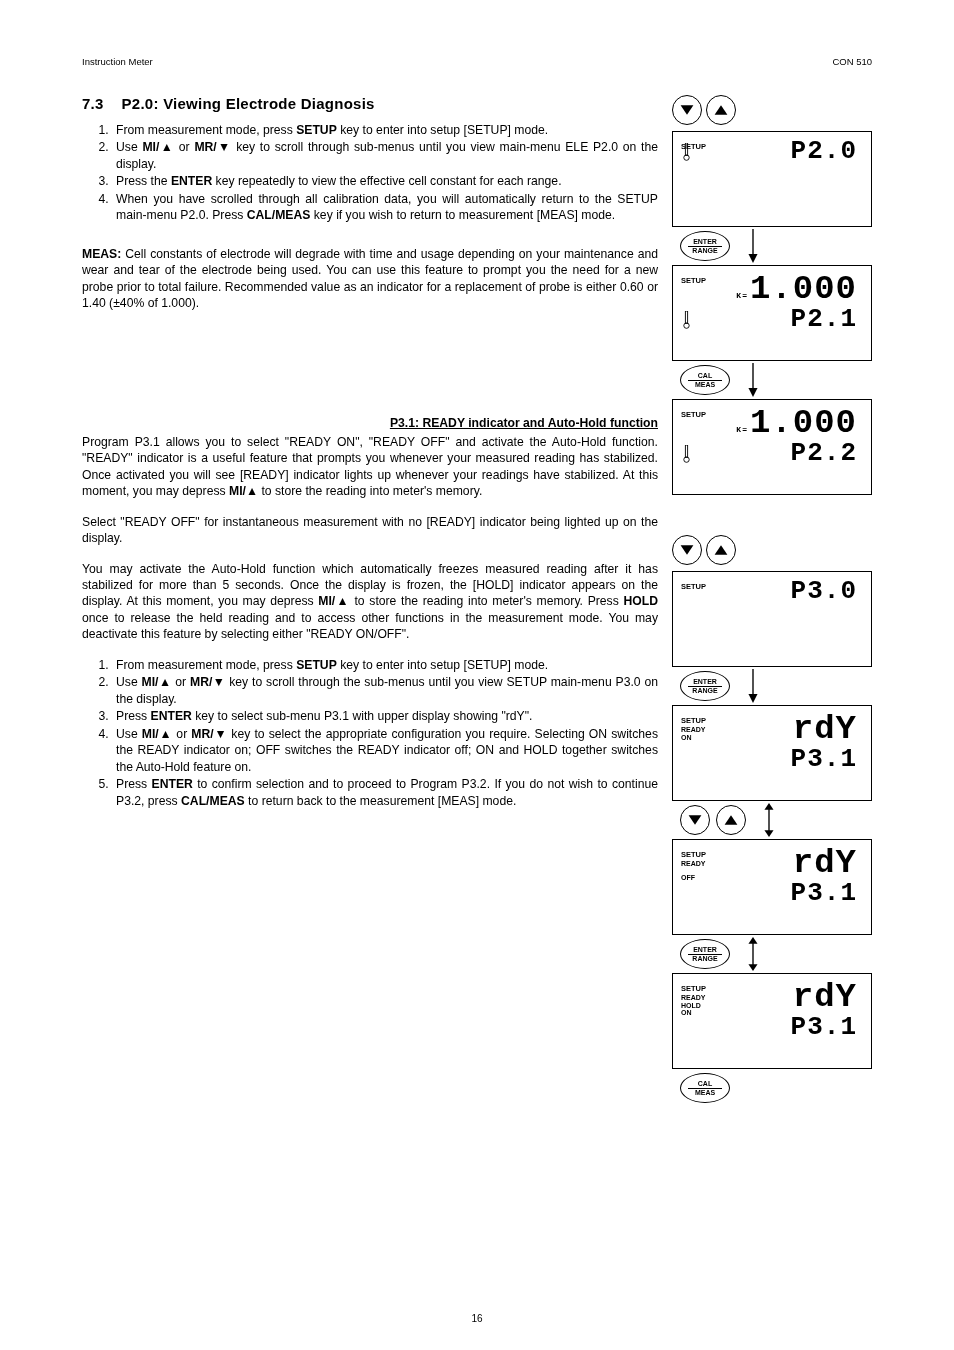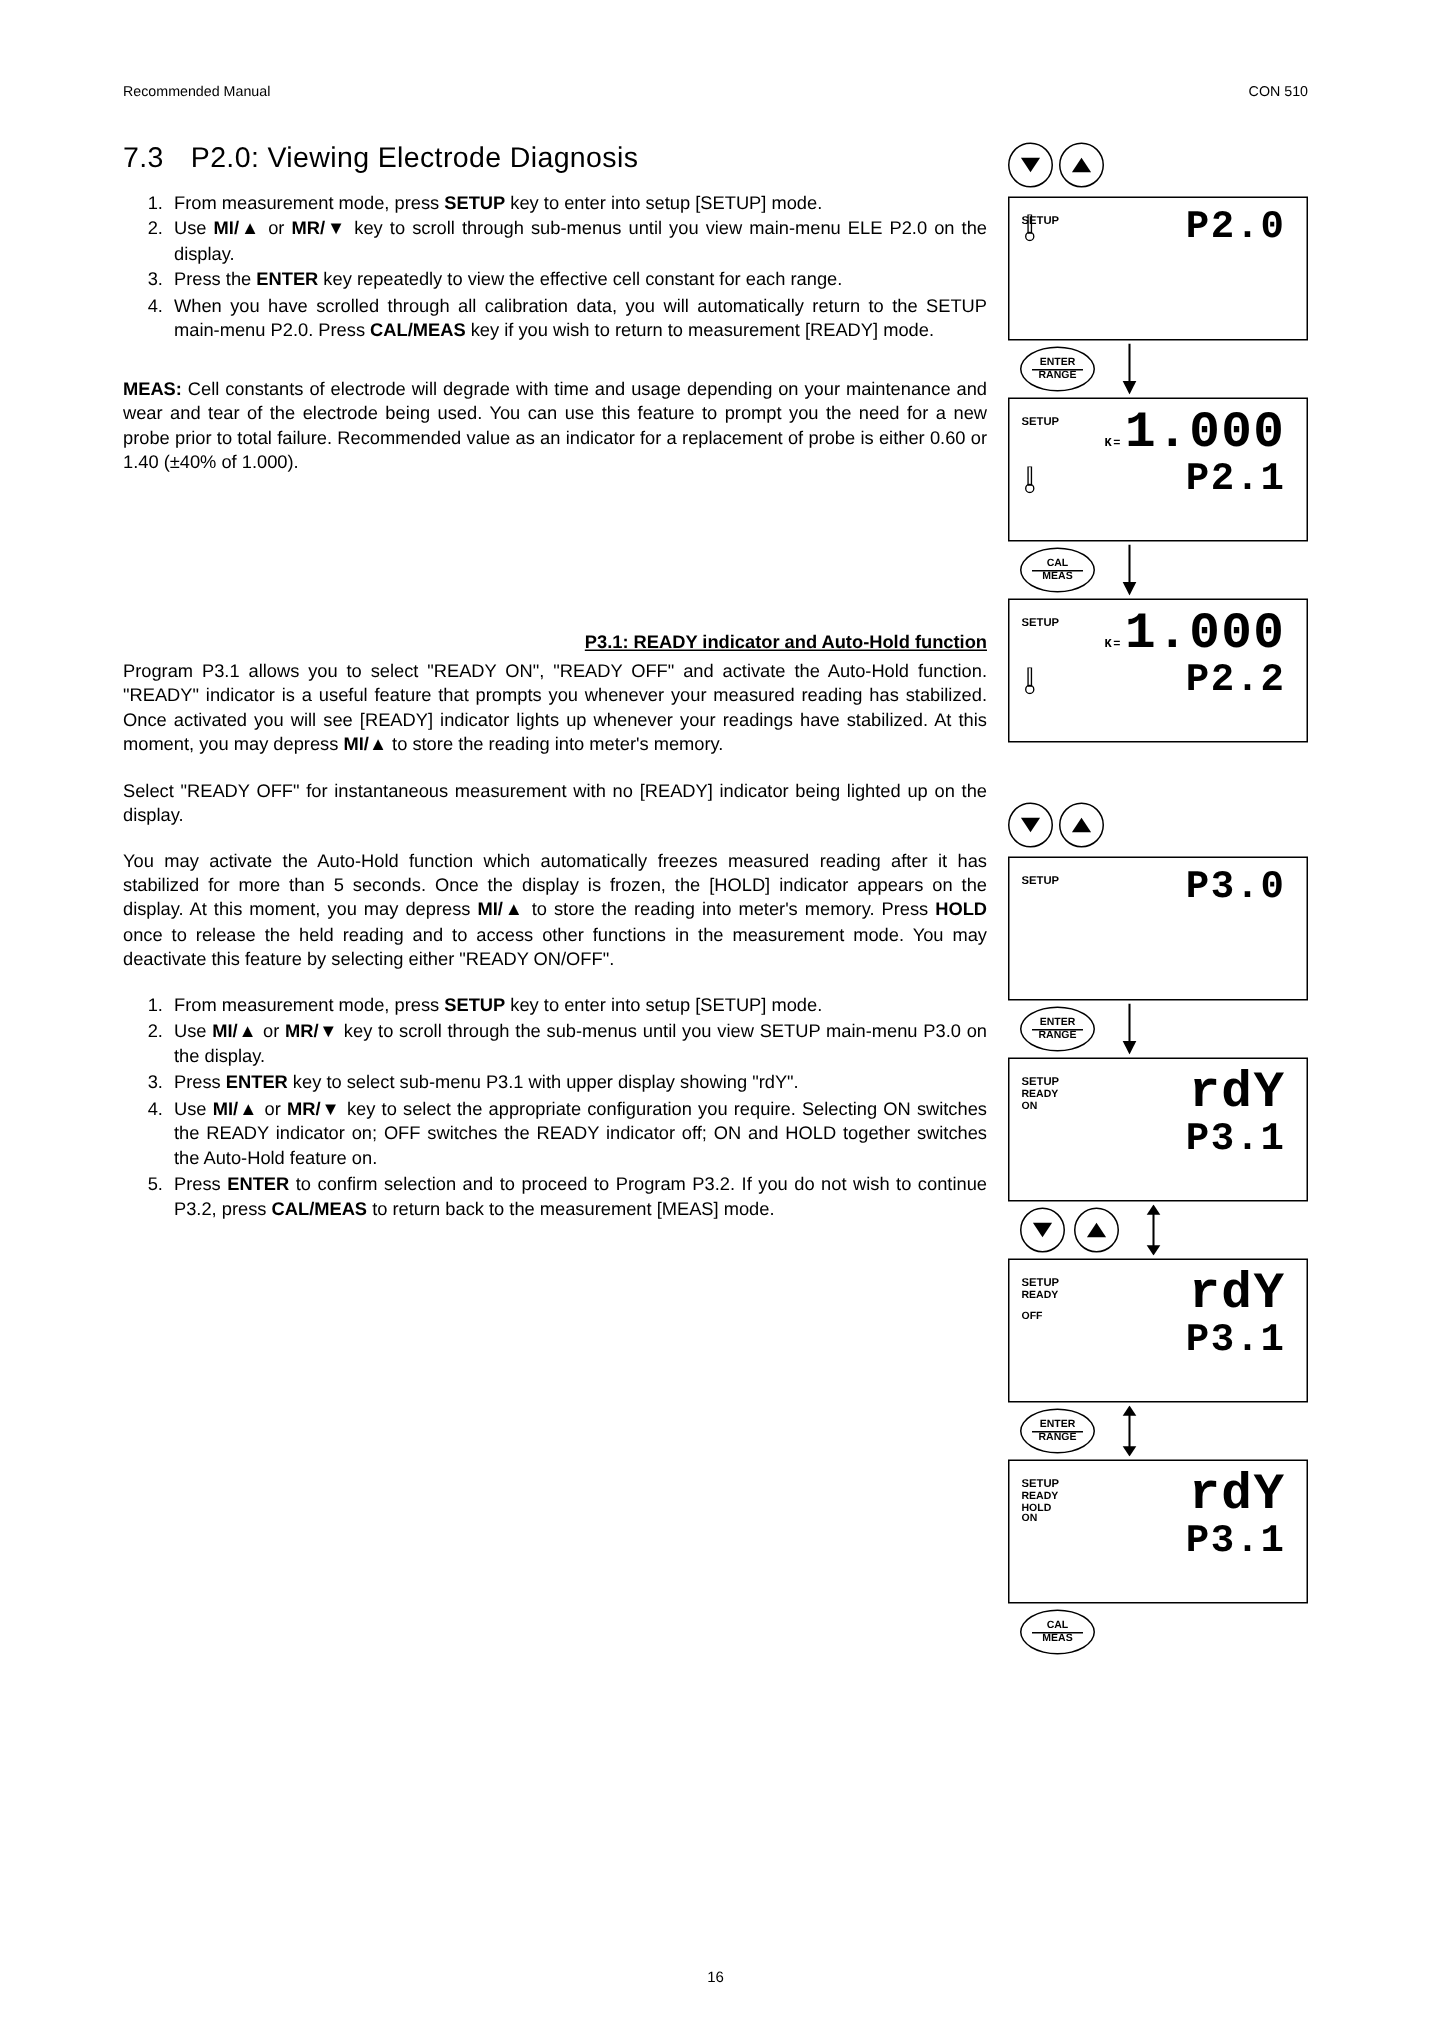--- a/index.html
+++ b/index.html
@@ -10,21 +10,21 @@
     background: #fff;
     width: 954px;
     height: 1350px;
     position: relative;
     padding: 56px 82px 40px 82px;
   }
   .header { display: flex; justify-content: space-between; font-size: 9.5px; margin-bottom: 28px; }
   .main-cols { display: flex; gap: 14px; }
   .col-text { flex: 1; }
   .col-figs { width: 200px; }
-  .sec-heading { font-weight: normal; font-size: 19px; margin-bottom: 10px; letter-spacing: 0.25px; }
+  .sec-heading { font-weight: bold; font-size: 15px; margin-bottom: 10px; letter-spacing: 0.25px; }
   .sec-num { display:inline-block; margin-right: 18px; }
   .para { text-align: justify; line-height: 1.35; margin-bottom: 14px; }
   .ol { list-style: decimal; padding-left: 30px; text-align: justify; line-height: 1.35; margin-bottom: 18px; }
   .ol li { padding-left: 4px; margin-bottom: 1px; }
   .sub-heading { font-weight: bold; text-decoration: underline; font-size: 12.2px; margin-bottom: 4px; text-align: right; }
   .page-num { position:absolute; bottom: 26px; left:0; right:0; text-align:center; font-size:10px; }
   b { font-weight: bold; }
   .figure-stack { display:flex; flex-direction:column; align-items:stretch; }
   .nav-row { display:flex; gap:4px; margin-bottom:6px; }
   .nav-btn { width:30px; height:30px; border:1px solid #000; border-radius:50%; display:flex; align-items:center; justify-content:center; font-size:14px; }
@@ -43,37 +43,37 @@
   .kprefix { font-size:8px; font-weight:bold; vertical-align: middle; margin-right:2px; }
   .row-line { display:flex; align-items:flex-end; }
   .screen-box .inner-left { position:absolute; left:8px; top:6px; }
   .screen-box .inner-left2 { position:absolute; left:8px; top:20px; }
   .spacer { height: 90px; }
 </style>
 </head>
 <body>
 
 <div class="header">
-  <span>Recommended Manual</span>
+  <span>Instruction Meter</span>
   <span>CON 510</span>
 </div>
 
 <div class="main-cols">
 
   <div class="col-text">
 
     <div class="sec-heading">
       <span class="sec-num">7.3</span><span>P2.0: Viewing Electrode Diagnosis</span>
     </div>
 
     <ol class="ol">
       <li><span>From measurement mode, press </span><b>SETUP</b><span> key to enter into setup [SETUP] mode.</span></li>
       <li><span>Use </span><b>MI/▲</b><span> or </span><b>MR/▼</b><span> key to scroll through sub-menus until you view main-menu ELE P2.0 on the display.</span></li>
       <li><span>Press the </span><b>ENTER</b><span> key repeatedly to view the effective cell constant for each range.</span></li>
-      <li><span>When you have scrolled through all calibration data, you will automatically return to the SETUP main-menu P2.0. Press </span><b>CAL/MEAS</b><span> key if you wish to return to measurement [READY] mode.</span></li>
+      <li><span>When you have scrolled through all calibration data, you will automatically return to the SETUP main-menu P2.0. Press </span><b>CAL/MEAS</b><span> key if you wish to return to measurement [MEAS] mode.</span></li>
     </ol>
 
     <p class="para" style="margin-top:22px;">
       <b>MEAS:</b><span> Cell constants of electrode will degrade with time and usage depending on your maintenance and wear and tear of the electrode being used. You can use this feature to prompt you the need for a new probe prior to total failure. Recommended value as an indicator for a replacement of probe is either 0.60 or 1.40 (±40% of 1.000).</span>
     </p>
 
     <div class="spacer"></div>
 
     <div class="sub-heading">P3.1: READY indicator and Auto-Hold function</div>
 

